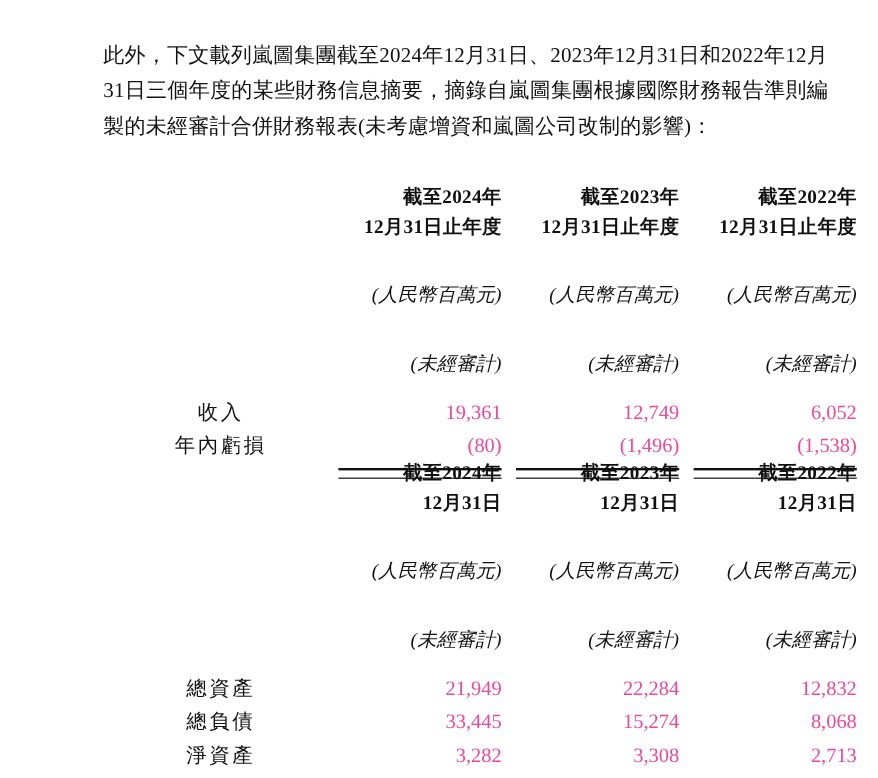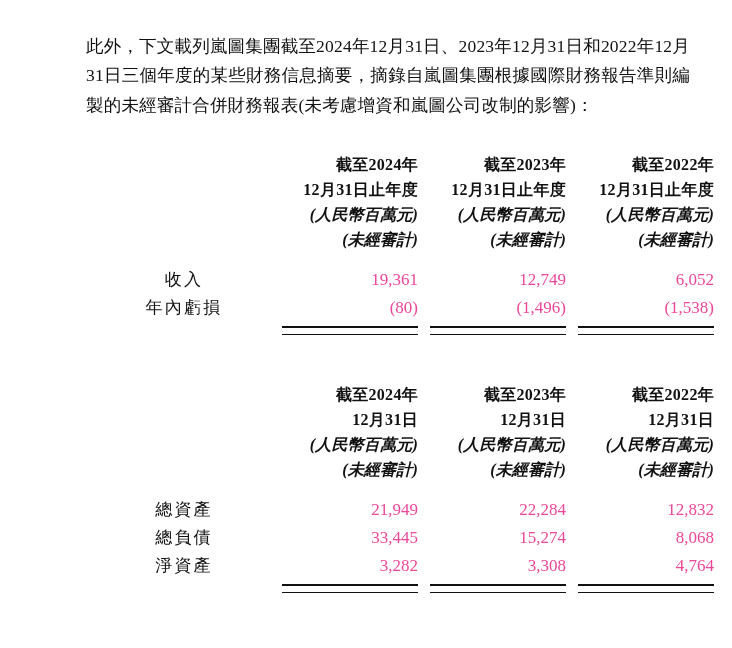--- a/index.html
+++ b/index.html
@@ -67,24 +67,25 @@
   }
   .hdr .l1, .hdr .l2 {
     font-weight: bold;
     white-space: nowrap;
     display: block;
     letter-spacing: 0.3px;
     font-family: Liberation Serif, serif;
   }
   .hdr .l3, .hdr .l4 {
     font-style: italic;
-    font-weight: bold;
+    font-weight: normal;
     white-space: nowrap;
     display: block;
     letter-spacing: 0.2px;
+    margin-top: 32px;
   }
 
   
   .row-label {
     text-align: center;
     font-size: 17px;
     line-height: 28px;
     letter-spacing: 2.2px;
     white-space: nowrap;
     color: #111;
@@ -257,21 +258,21 @@
         <td class="num">15,274</td>
         <td></td>
         <td class="num">8,068</td>
       </tr>
       <tr>
         <td class="row-label">淨資產</td>
         <td class="num">3,282</td>
         <td></td>
         <td class="num">3,308</td>
         <td></td>
-        <td class="num">4,764</td>
+        <td class="num">2,713</td>
       </tr>
       <tr>
         <td class="rule-cell gap">
             <div class="double-rule"></div>
           </td>
         <td class="rule-cell">
             <div class="double-rule"></div>
           </td>
         <td class="rule-cell gap">
             <div class="double-rule"></div>

